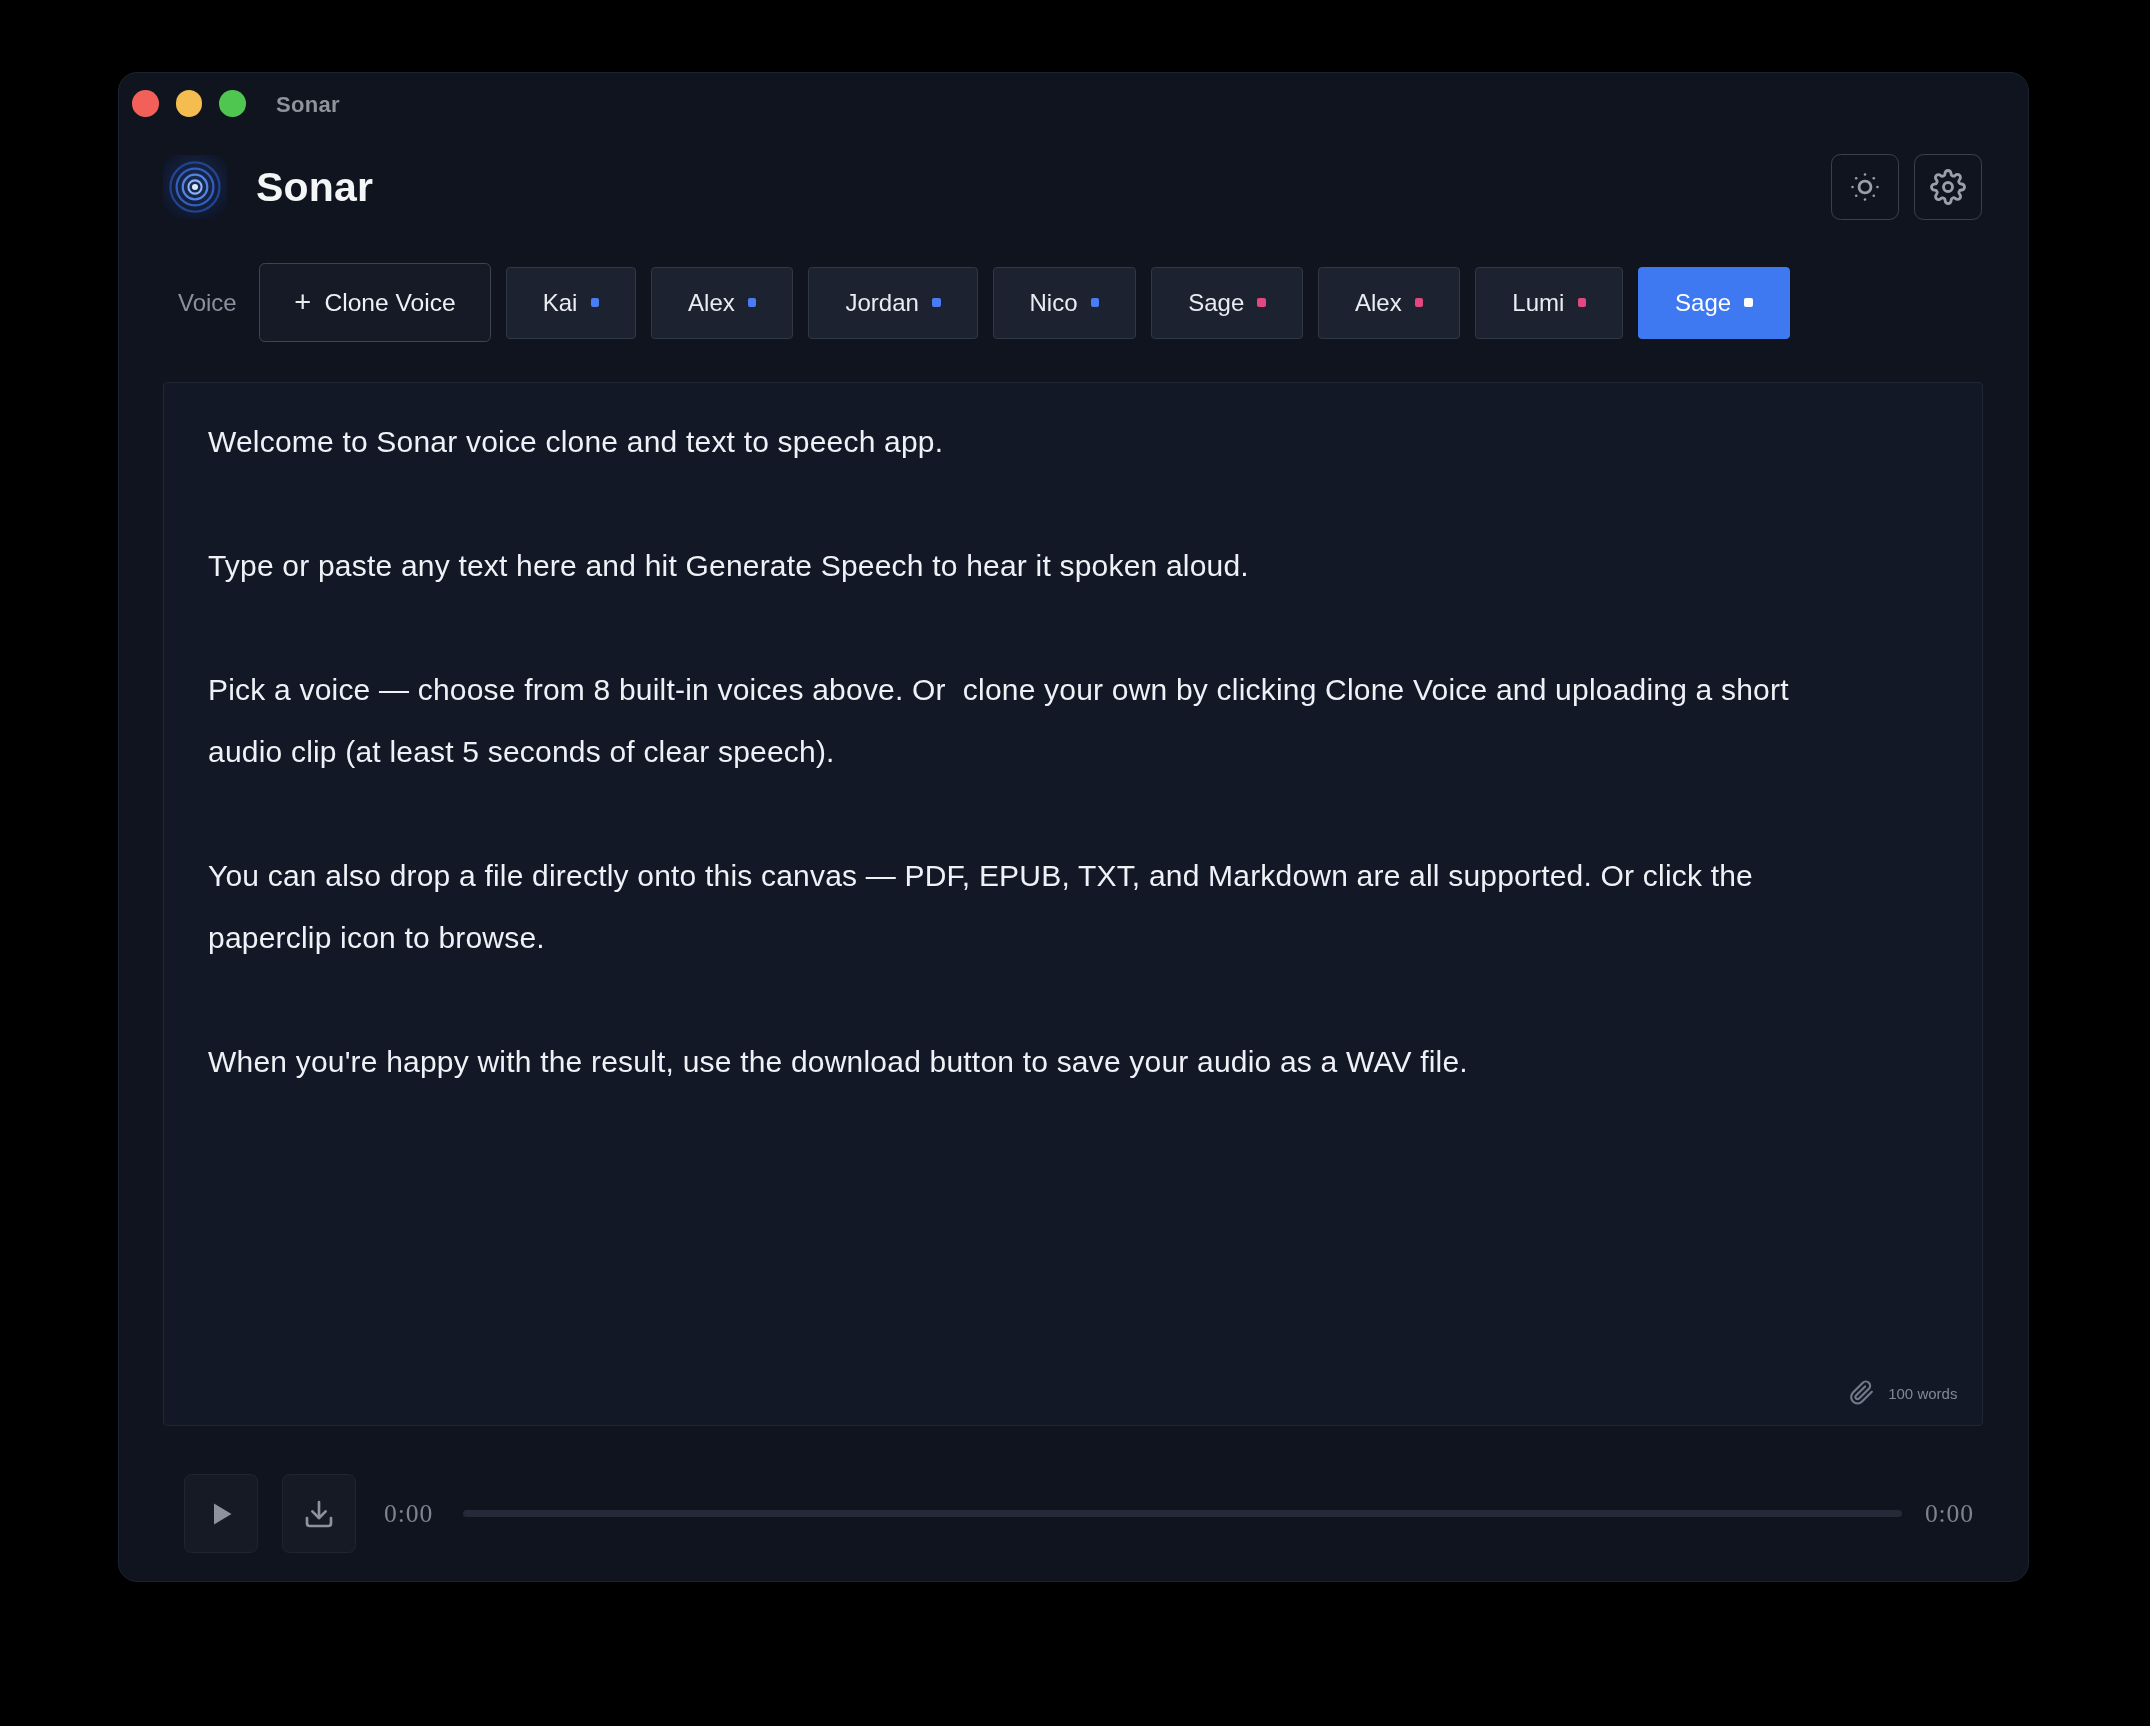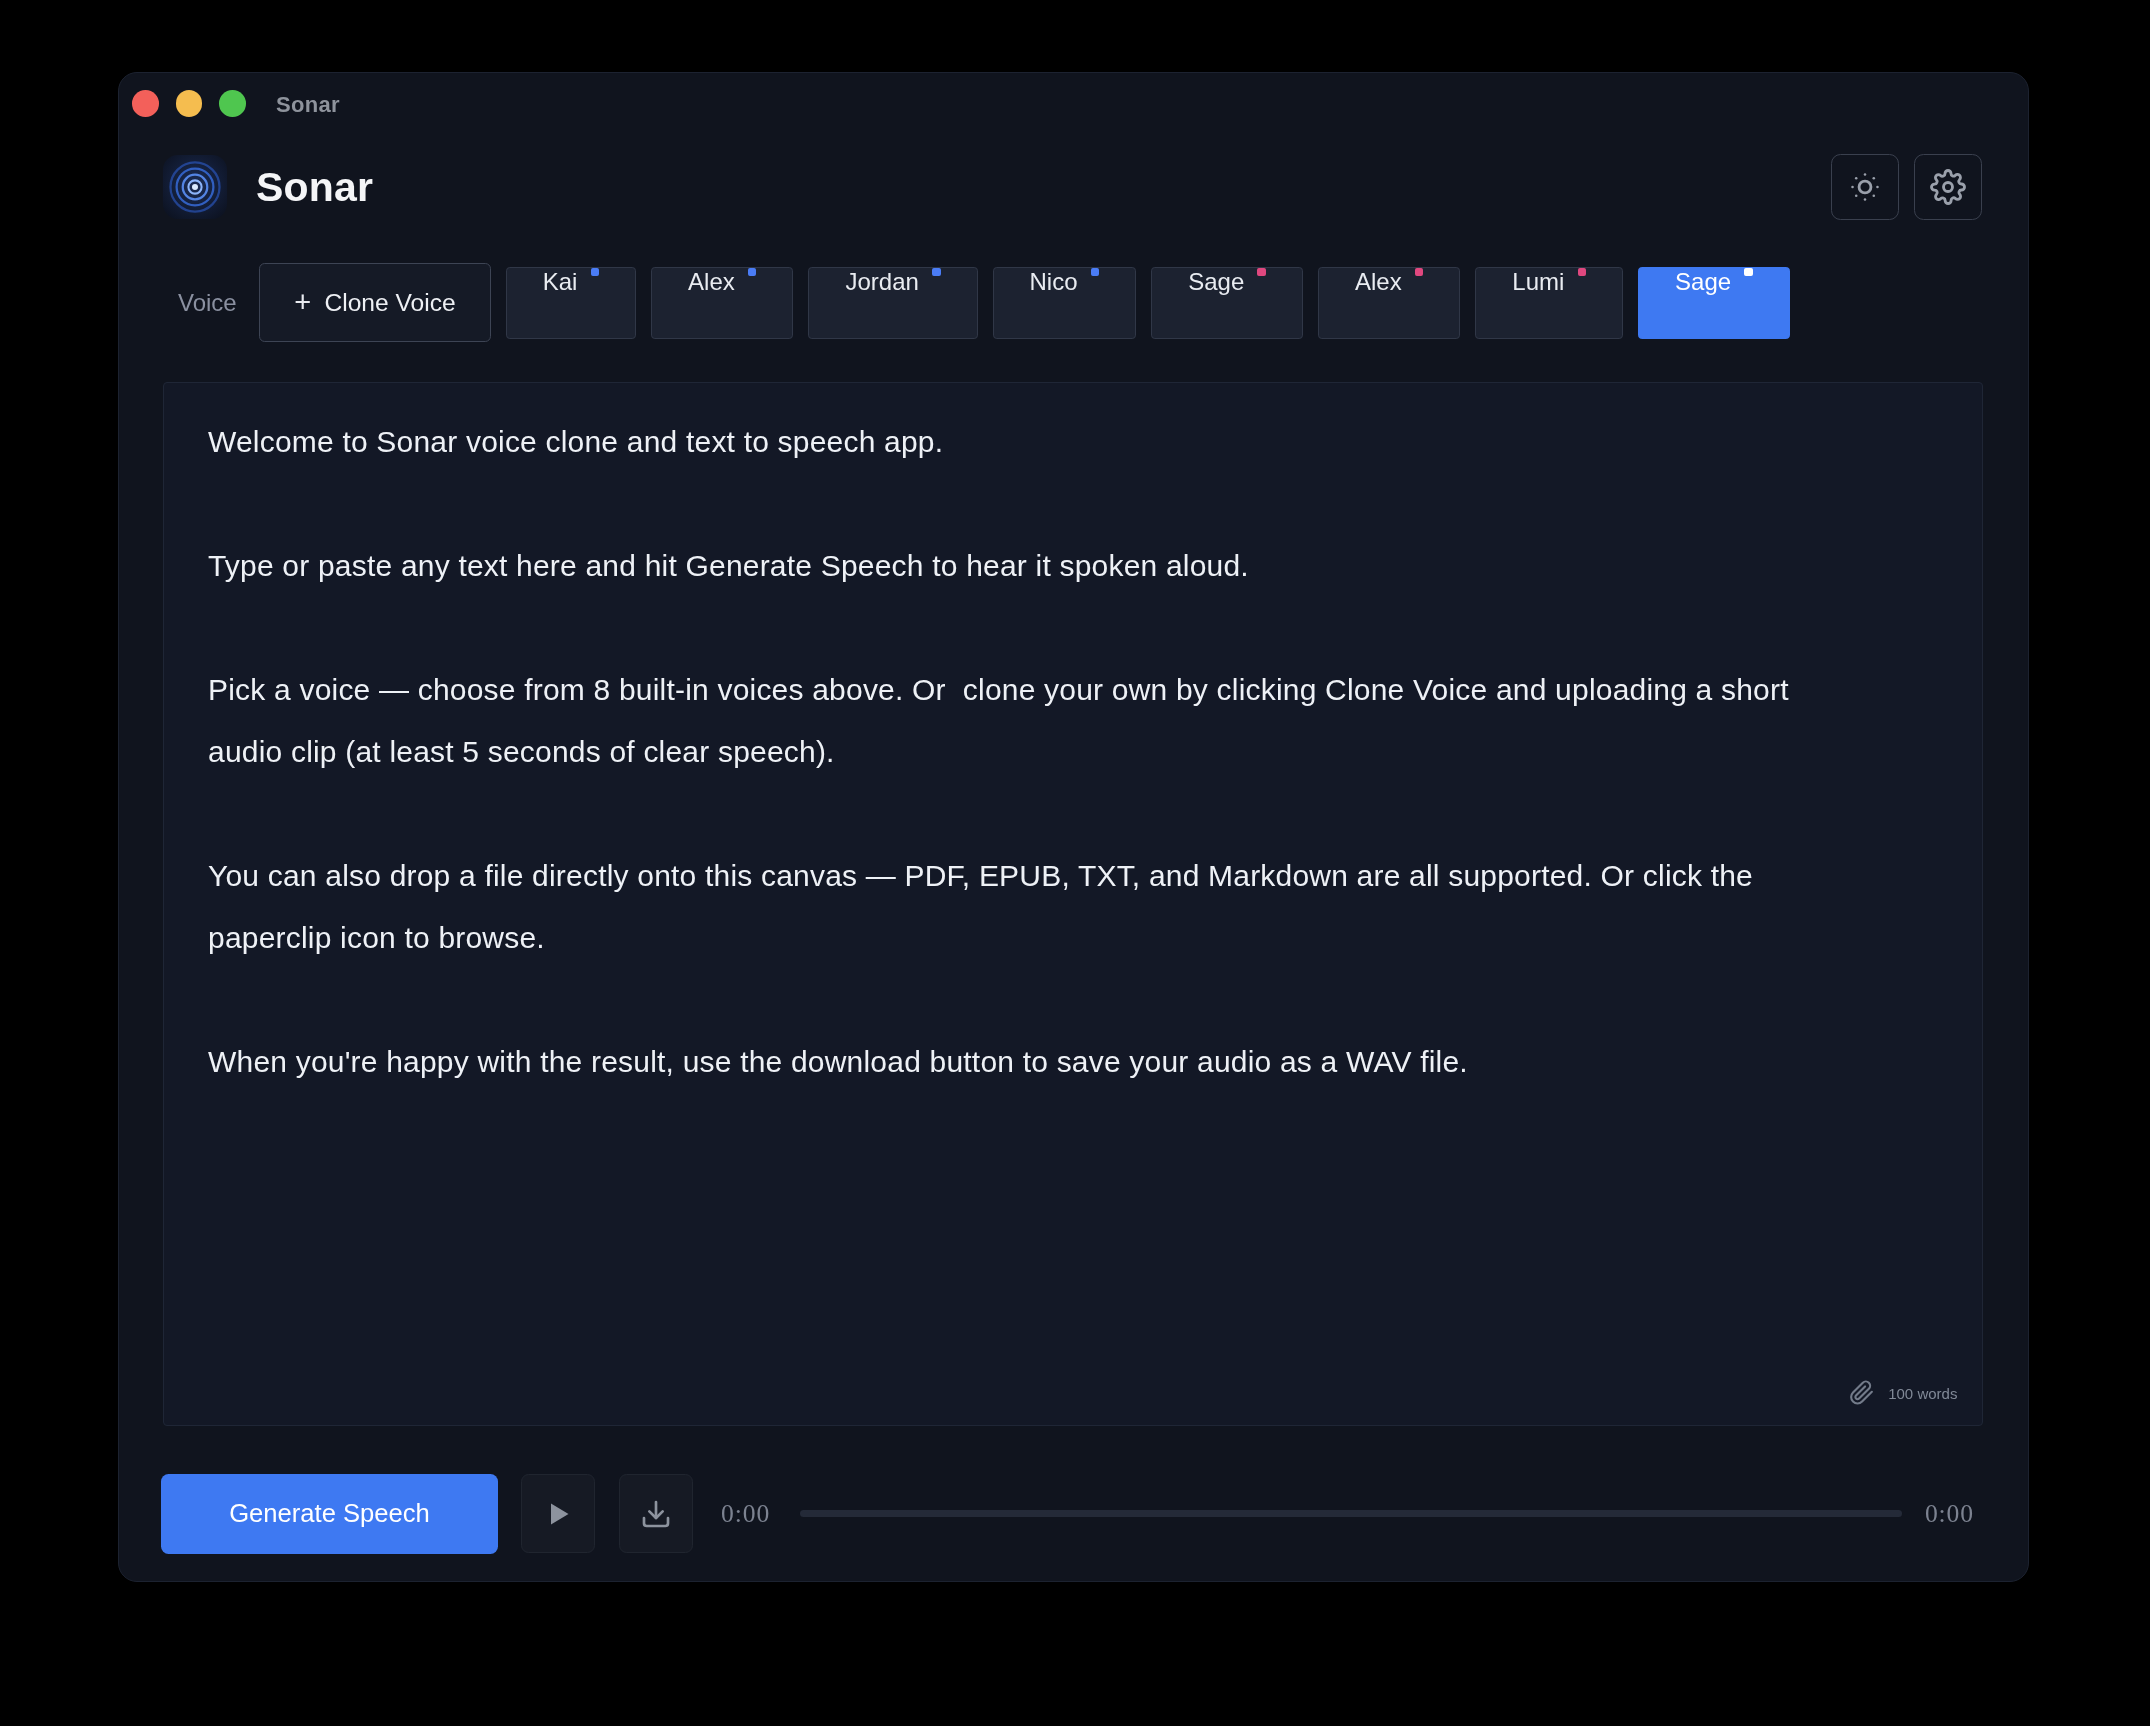--- a/index.html
+++ b/index.html
@@ -31,21 +31,21 @@
     color:#9aa0ab; cursor:pointer; }
 
   
   .voice-row { position:absolute; top:190px; left:39px; right:46px; height:79px;
     display:flex; align-items:center; gap:15px;margin-left:20px; }
   .voice-label { font-size:24px; color:#8a90a0; margin-right:7.6px; }
   .clone-btn { height:79px; padding:0 34px; display:flex; align-items:center; gap:13.2px;
     background:#151a26; border:0.9px solid #3d4454; border-radius:5.7px; color:#eef0f4;
     font-size:24.6px; cursor:pointer; }
   .clone-btn .plus { font-size:29px; font-weight:400; color:#e8eaef; line-height:1; }
-  .chip { height:72px; padding:0 36px; display:flex; align-items:flex-start; gap:13.2px;
+  .chip { height:72px; padding:0 36px; display:flex; align-items:center; gap:13.2px;
     background:#1c2230; border:0.9px solid #303747; border-radius:3.8px; color:#e9ecf1;
     font-size:24px; cursor:pointer; white-space:nowrap; }
   .chip .dot { width:8.5px; height:8.5px; border-radius:1.9px; flex:0 0 auto; }
   .chip.selected { background:#3e79f2; border-color:#3e79f2; color:#ffffff; }
 
   
   .canvas { position:absolute; top:309px; left:44px; right:45px; bottom:155px;
     background:#131826; border:0.9px solid #1f2636; border-radius:4px; cursor:text; }
   .editor-text { padding:28px 44px; max-width:1677px; font-size:30px; line-height:62px;
     color:#eef1f6; white-space:pre-wrap; letter-spacing:0.2px; }
@@ -182,21 +182,20 @@
       <button class="attach-btn">
         <svg width="25.6" height="25.6" viewBox="0 0 24 24" fill="none" stroke="currentColor" stroke-width="2" stroke-linecap="round" stroke-linejoin="round">
           <path d="M21.44 11.05l-9.19 9.19a6 6 0 0 1-8.49-8.49l9.19-9.19a4 4 0 0 1 5.66 5.66l-9.2 9.19a2 2 0 0 1-2.83-2.83l8.49-8.48"></path>
         </svg>
       </button>
       <span class="label">100 words</span>
     </div>
   </div>
 
   <div class="player">
-    <button class="generate-btn">Generate Speech</button>
     <button class="sq-btn play-btn">
       <svg width="28" height="28" viewBox="0 0 24 24">
         <polygon points="6,3 21,12 6,21" fill="#8d939e"></polygon>
       </svg>
     </button>
     <button class="sq-btn dl-btn">
       <svg width="32" height="32" viewBox="0 0 24 24" fill="none" stroke="currentColor" stroke-width="2" stroke-linecap="round" stroke-linejoin="round">
         <path d="M21 15v4a2 2 0 0 1-2 2H5a2 2 0 0 1-2-2v-4"></path>
         <polyline points="7 10 12 15 17 10"></polyline>
         <line x1="12" y1="15" x2="12" y2="3"></line>

